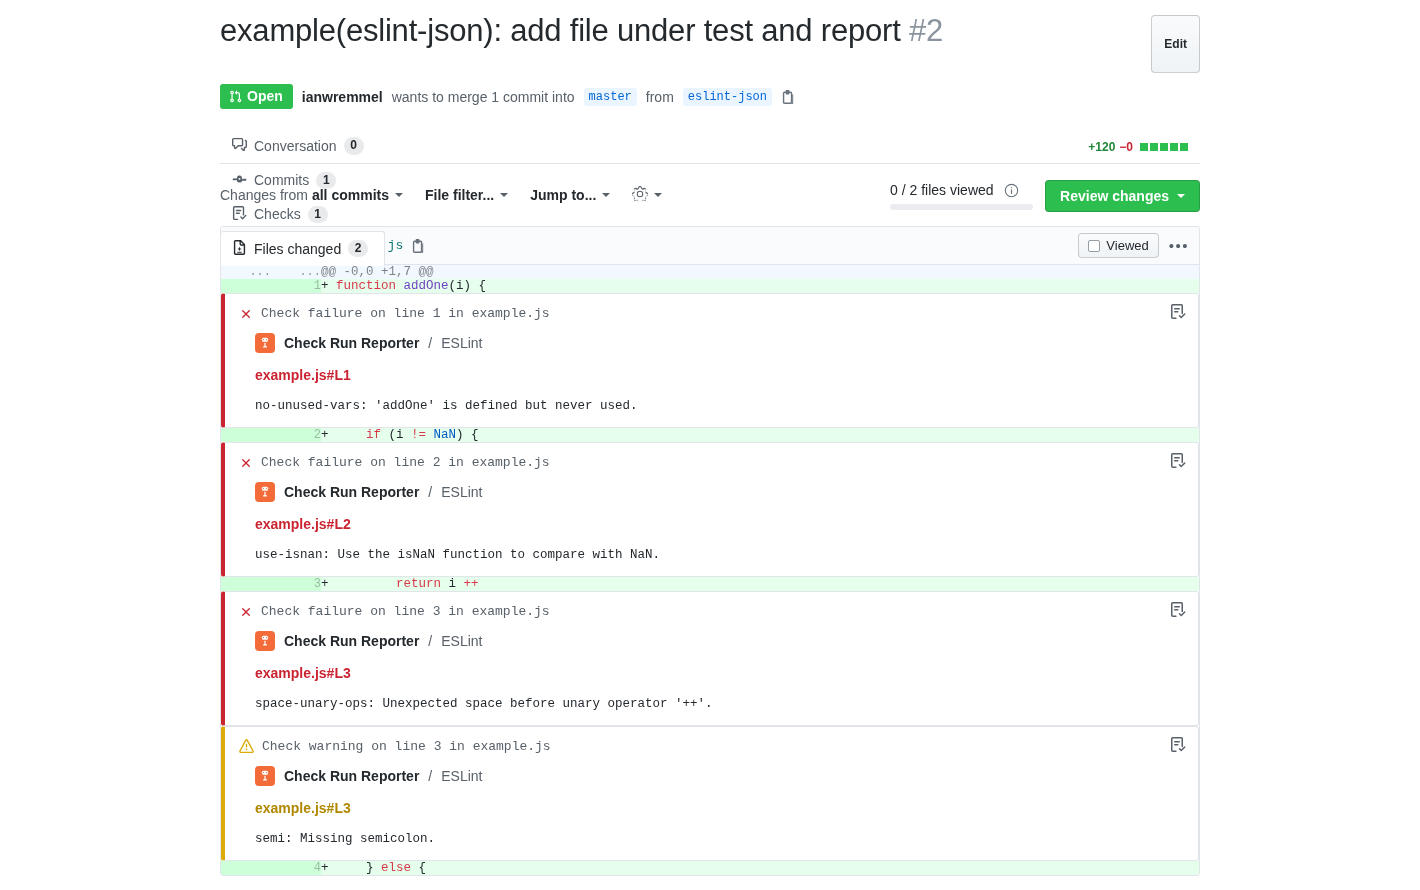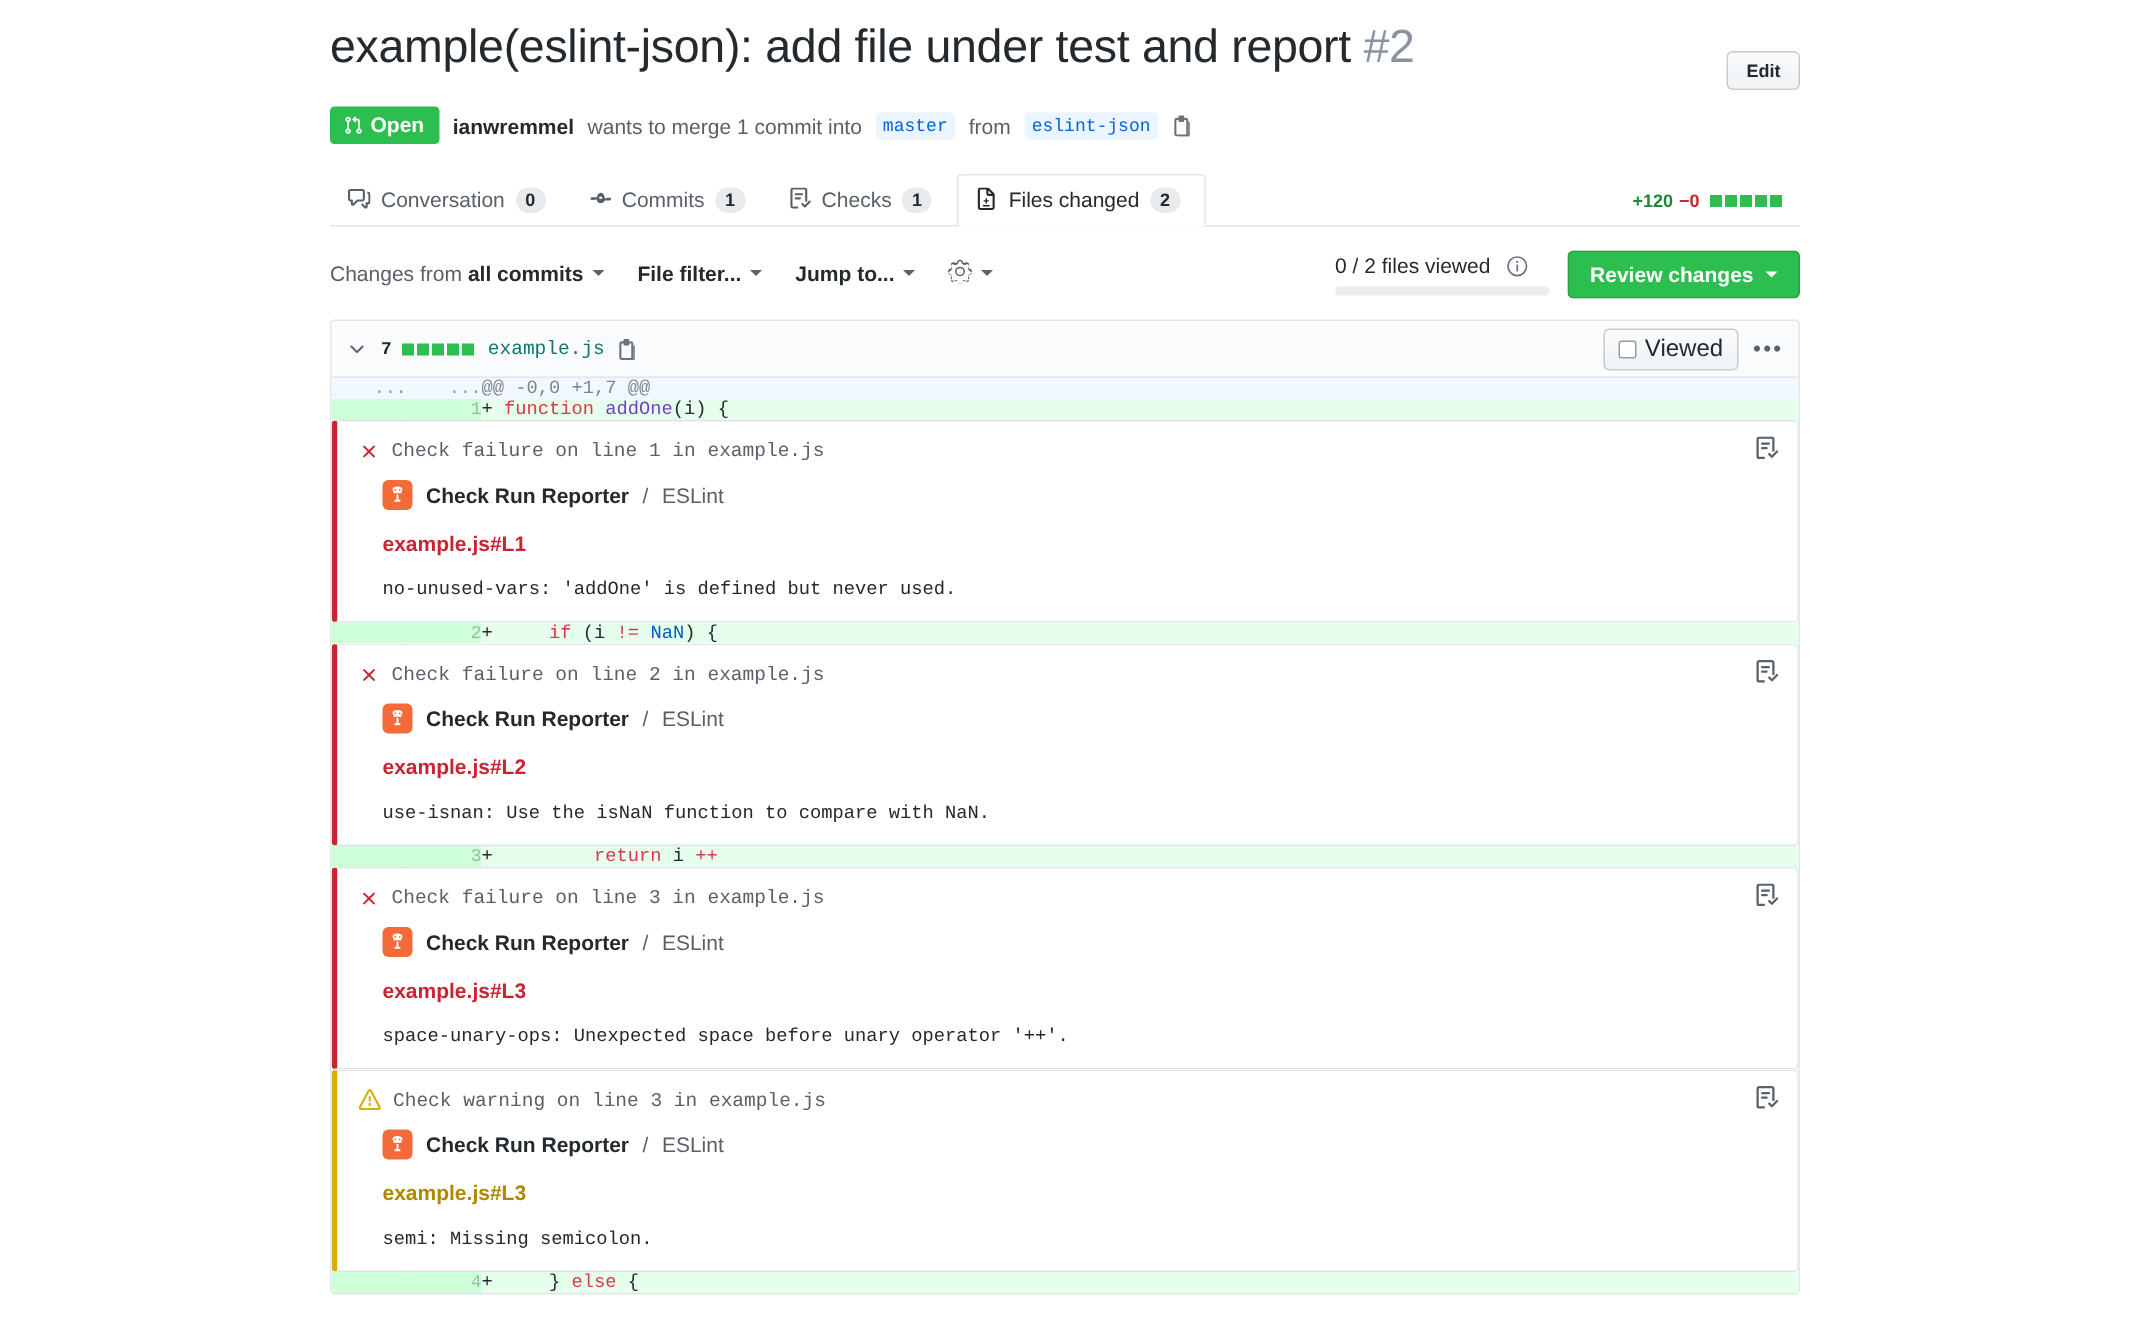--- a/index.html
+++ b/index.html
@@ -19,25 +19,25 @@
     display: flex; align-items: flex-start; justify-content: space-between;
     padding-top: 12px;
   }
   .pr-title {
     font-size: 31px; line-height: 1.2; font-weight: 400;
     color: #24292e; letter-spacing: -0.2px;
     white-space: nowrap;
   }
   .pr-number { color: #8b949e; font-weight: 300; }
   .edit-btn {
-    margin-top: 22px;
+    margin-top: 3px;
     font-size: 12px; font-weight: 700; color: #24292e;
     background: linear-gradient(#fafbfc, #eff3f6);
     border: 1px solid rgba(27,31,35,0.2);
-    border-radius: 4px; padding: 5px 12px;
+    border-radius: 4px; padding: 21px 12px;
     cursor: pointer;
     text-align: center;
   }
   .pr-meta {
     display: flex; align-items: center; gap: 9px;
     margin-top: 11px; font-size: 14px; color: #586069;
   }
   .state-badge {
     display: inline-flex; align-items: center; gap: 5px;
     background: #2cbe4e; color: #fff;
@@ -51,22 +51,23 @@
     font-family: "Liberation Mono", monospace;
     font-size: 12px; color: #0366d6;
     background: #eaf5ff; border-radius: 3px;
     padding: 2px 5px; white-space: nowrap;
   }
   .copy-icon { color: #6a737d; display: inline-flex; }
 
   
   .tabnav {
     margin-top: 19px; border-bottom: 1px solid #e1e4e8;
-    display: flex; align-items: center; position: relative;
+    display: flex; align-items: flex-start; position: relative;
     height: 36px;
+    flex-direction: column;
   }
   .tab {
     display: inline-flex; align-items: center; gap: 7px;
     padding: 8px 16px 9px 11px; font-size: 14px; color: #586069;
     border: 1px solid transparent; border-bottom: 0;
     margin-bottom: -1px; cursor: pointer; line-height: 1;
     background: transparent;
   }
   .tab.selected {
     color: #24292e; font-weight: 400;
@@ -151,21 +152,21 @@
   }
   .fh-blocks { display: inline-flex; gap: 2px; margin-right: 9px; }
   .fh-name {
     font-family: "Liberation Mono", monospace; font-size: 13px;
     color: #0f766e; font-weight: 400; margin-right: 8px;
   }
   .fh-right { margin-left: auto; display: flex; align-items: center; gap: 10px; }
   .viewed-btn {
     border: 1px solid rgba(27,31,35,0.2); border-radius: 4px;
     background: linear-gradient(#fafbfc, #eff3f6);
-    font-size: 16px; color: #24292e;
+    font-size: 13px; color: #24292e;
     padding: 4px 9px; display: inline-flex; align-items: center; gap: 6px;
     cursor: pointer;
   }
   .mini-check {
     width: 12px; height: 12px; border: 1px solid #959da5;
     border-radius: 2px; background: #fff; display: inline-block;
   }
   .kebab { color: #586069; letter-spacing: 1.5px; font-size: 15px; cursor: pointer; line-height: 1; }
 
   

